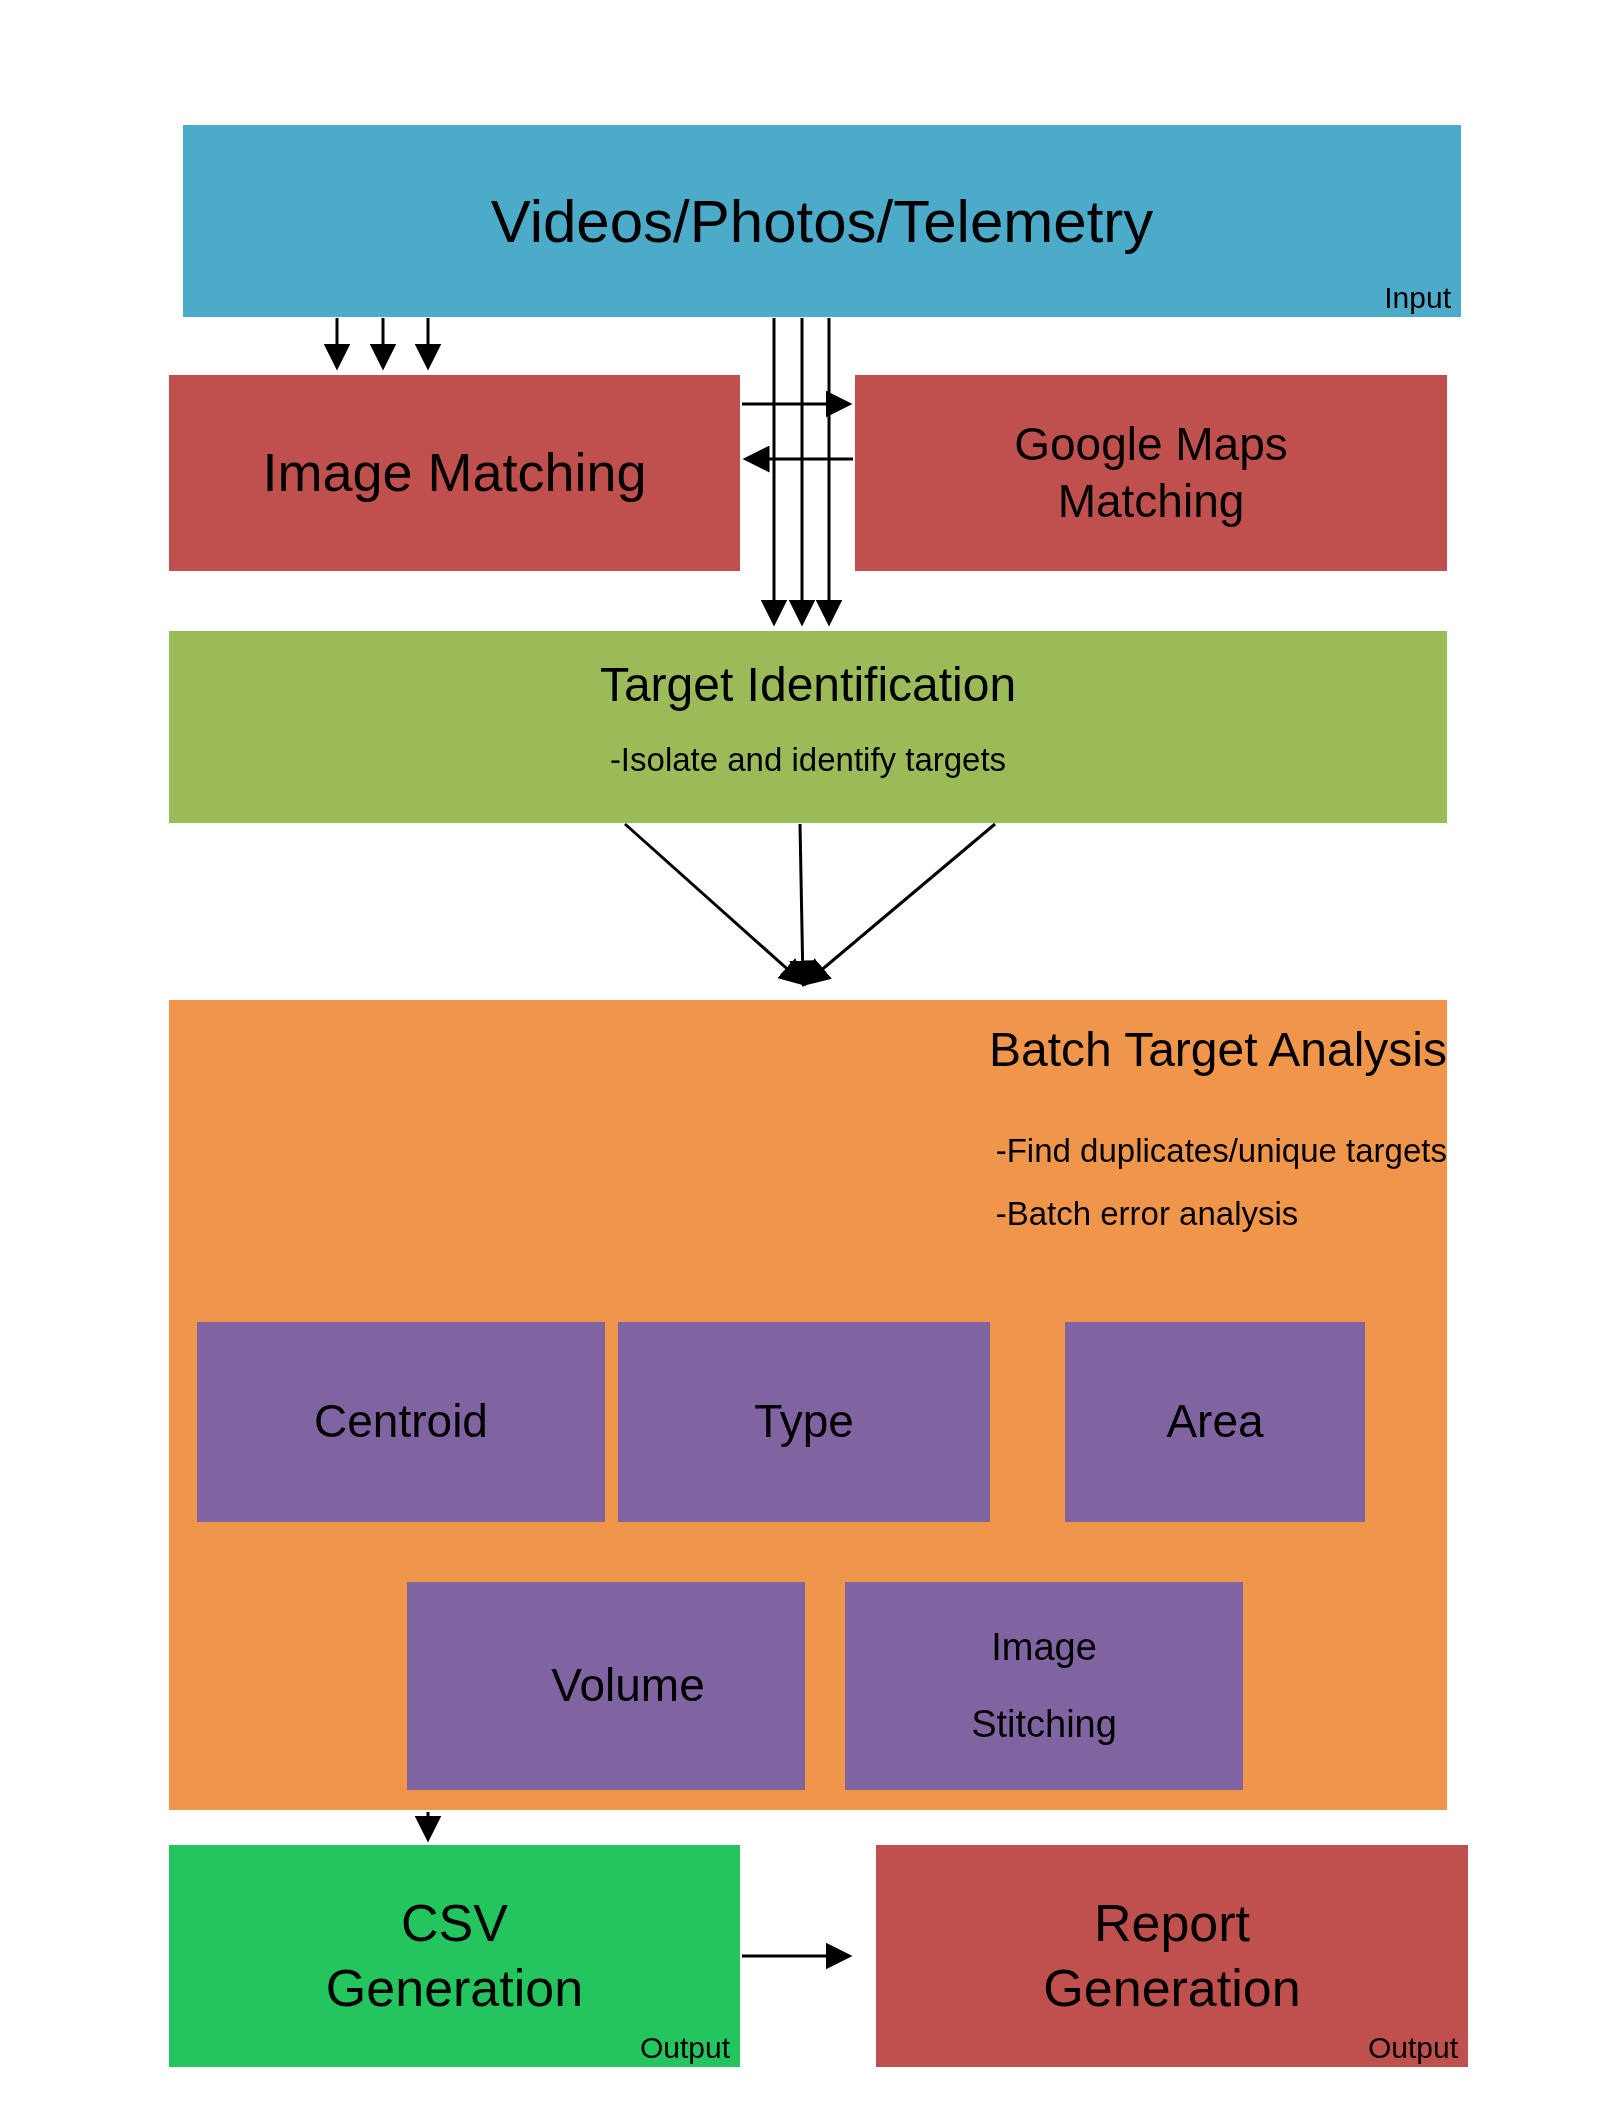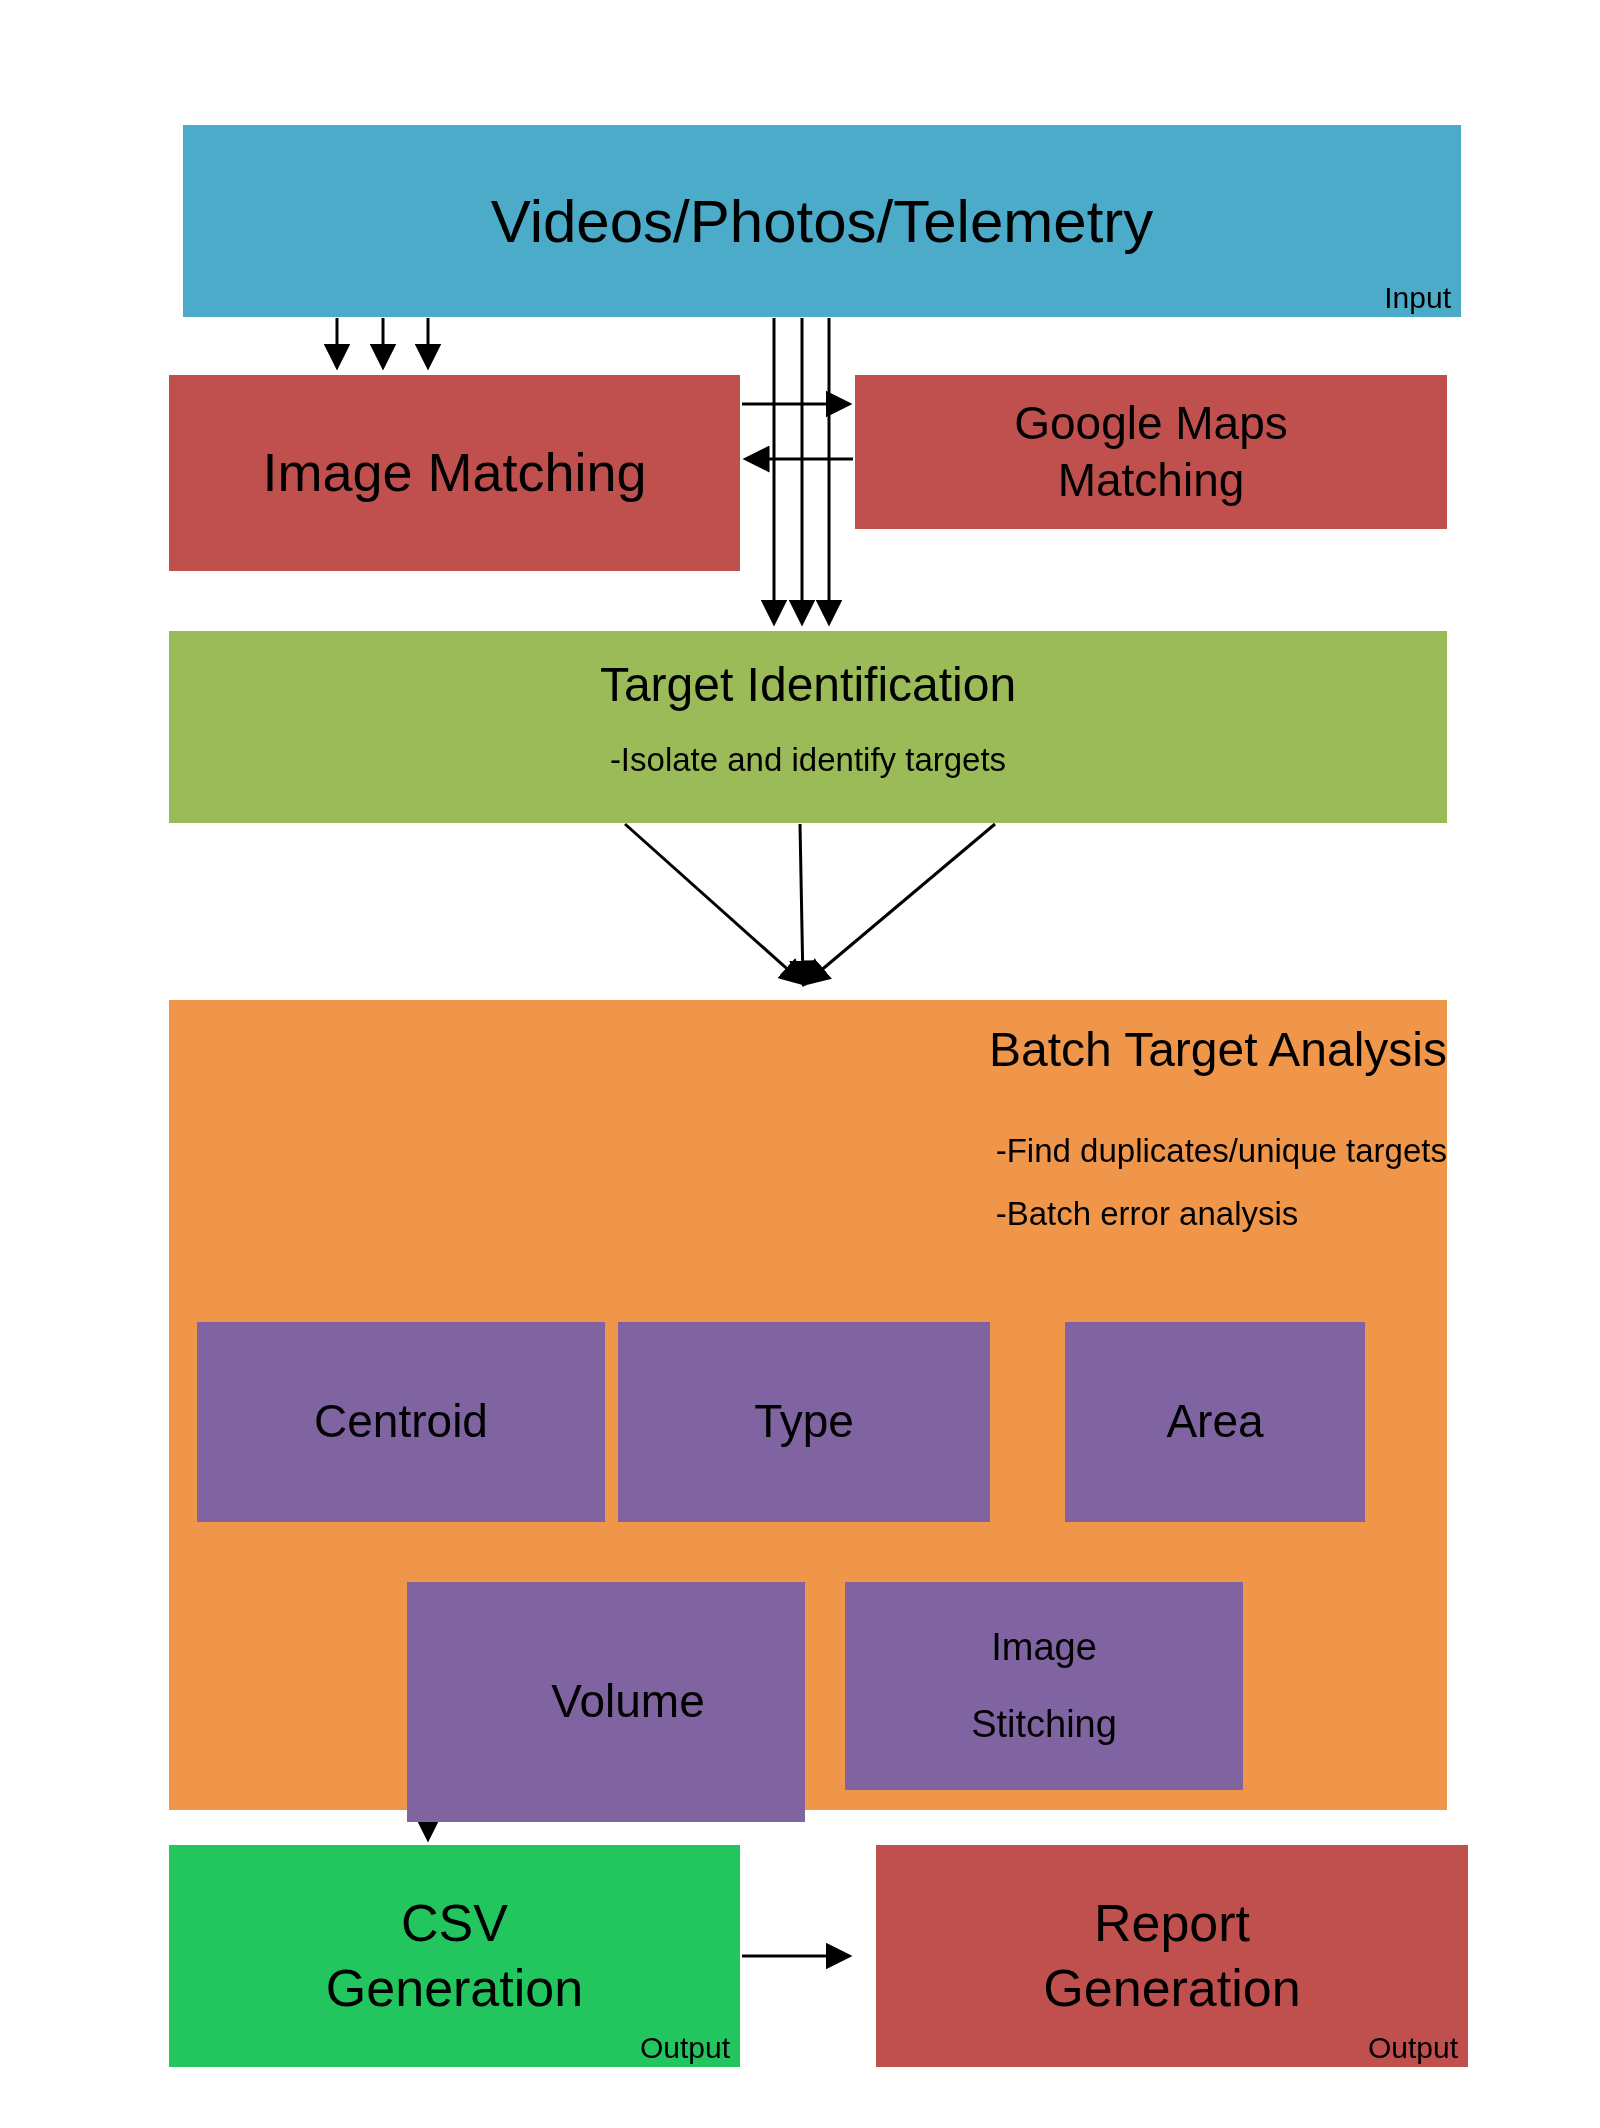--- a/index.html
+++ b/index.html
@@ -59,21 +59,21 @@
   }
   #box-input .title { font-size: 60px; }
 
   #box-image-matching {
     left: 169px; top: 375px; width: 571px; height: 196px;
     background: #C0504D;
   }
   #box-image-matching .title { font-size: 54px; }
 
   #box-google-maps {
-    left: 855px; top: 375px; width: 592px; height: 154px;
+    left: 855px; top: 375px; width: 592px; height: 196px;
     background: #C0504D;
   }
   #box-google-maps .title { font-size: 46px; }
 
   #box-target-id {
     left: 169px; top: 631px; width: 1278px; height: 192px;
     background: #9BBB59;
     justify-content: flex-start;
     padding-top: 24px;
   }
@@ -109,21 +109,21 @@
     justify-content: center;
     flex-direction: column;
     color: #000000;
     font-size: 46px;
     text-align: center;
     line-height: 1.3;
   }
   #chip-centroid { left: 197px; top: 1322px; width: 408px; height: 200px; }
   #chip-type     { left: 618px; top: 1322px; width: 372px; height: 200px; }
   #chip-area     { left: 1065px; top: 1322px; width: 300px; height: 200px; }
-  #chip-volume   { left: 407px; top: 1582px; width: 398px; height: 240px; padding-left: 44px; }
+  #chip-volume   { left: 407px; top: 1582px; width: 398px; height: 208px; padding-left: 44px; }
   #chip-stitching{ left: 845px; top: 1582px; width: 398px; height: 208px; font-size: 38px; gap: 27px; }
 
   #box-csv {
     left: 169px; top: 1845px; width: 571px; height: 222px;
     background: #22c55e;
   }
   #box-csv .title { font-size: 52px; }
 
   #box-report {
     left: 876px; top: 1845px; width: 592px; height: 222px;

